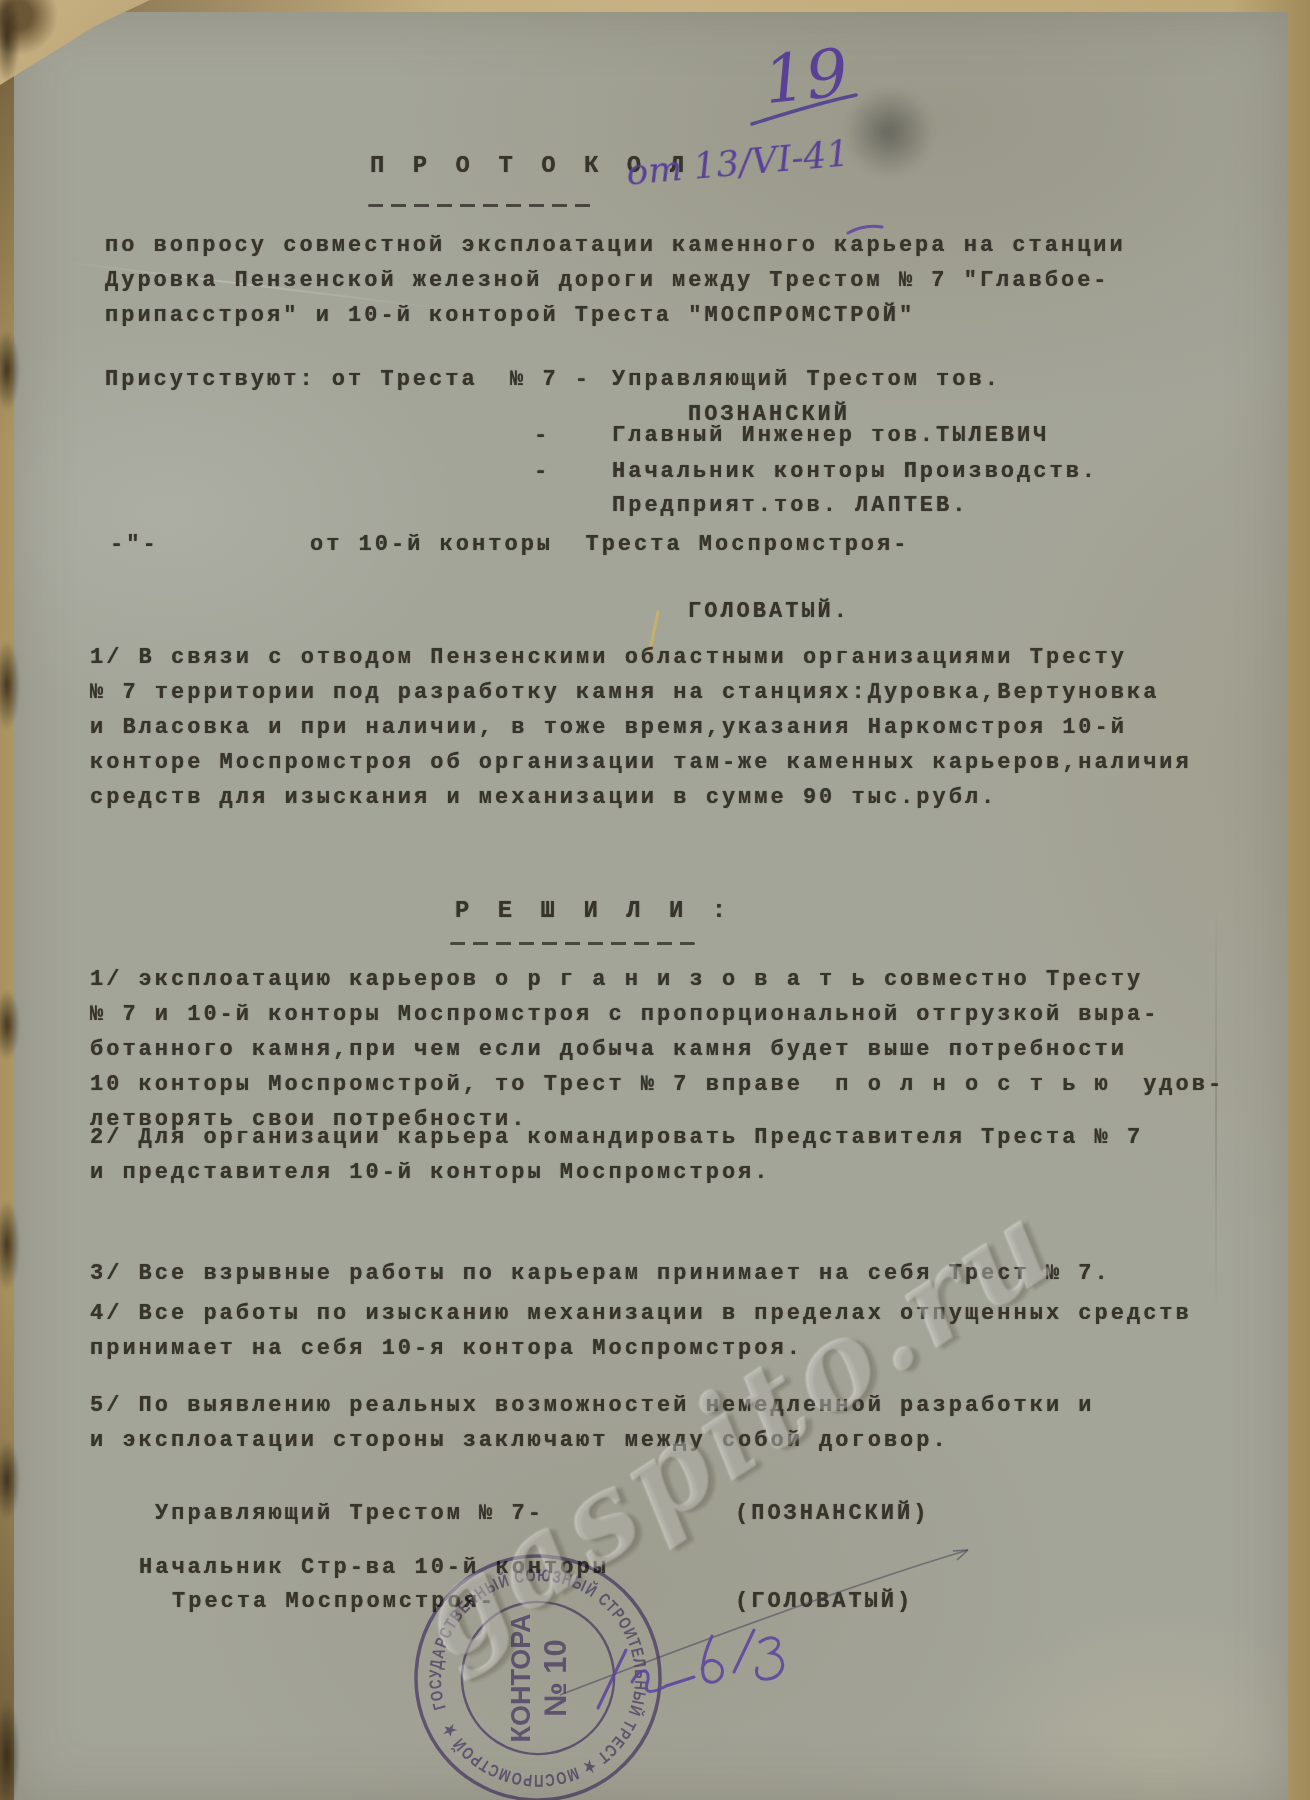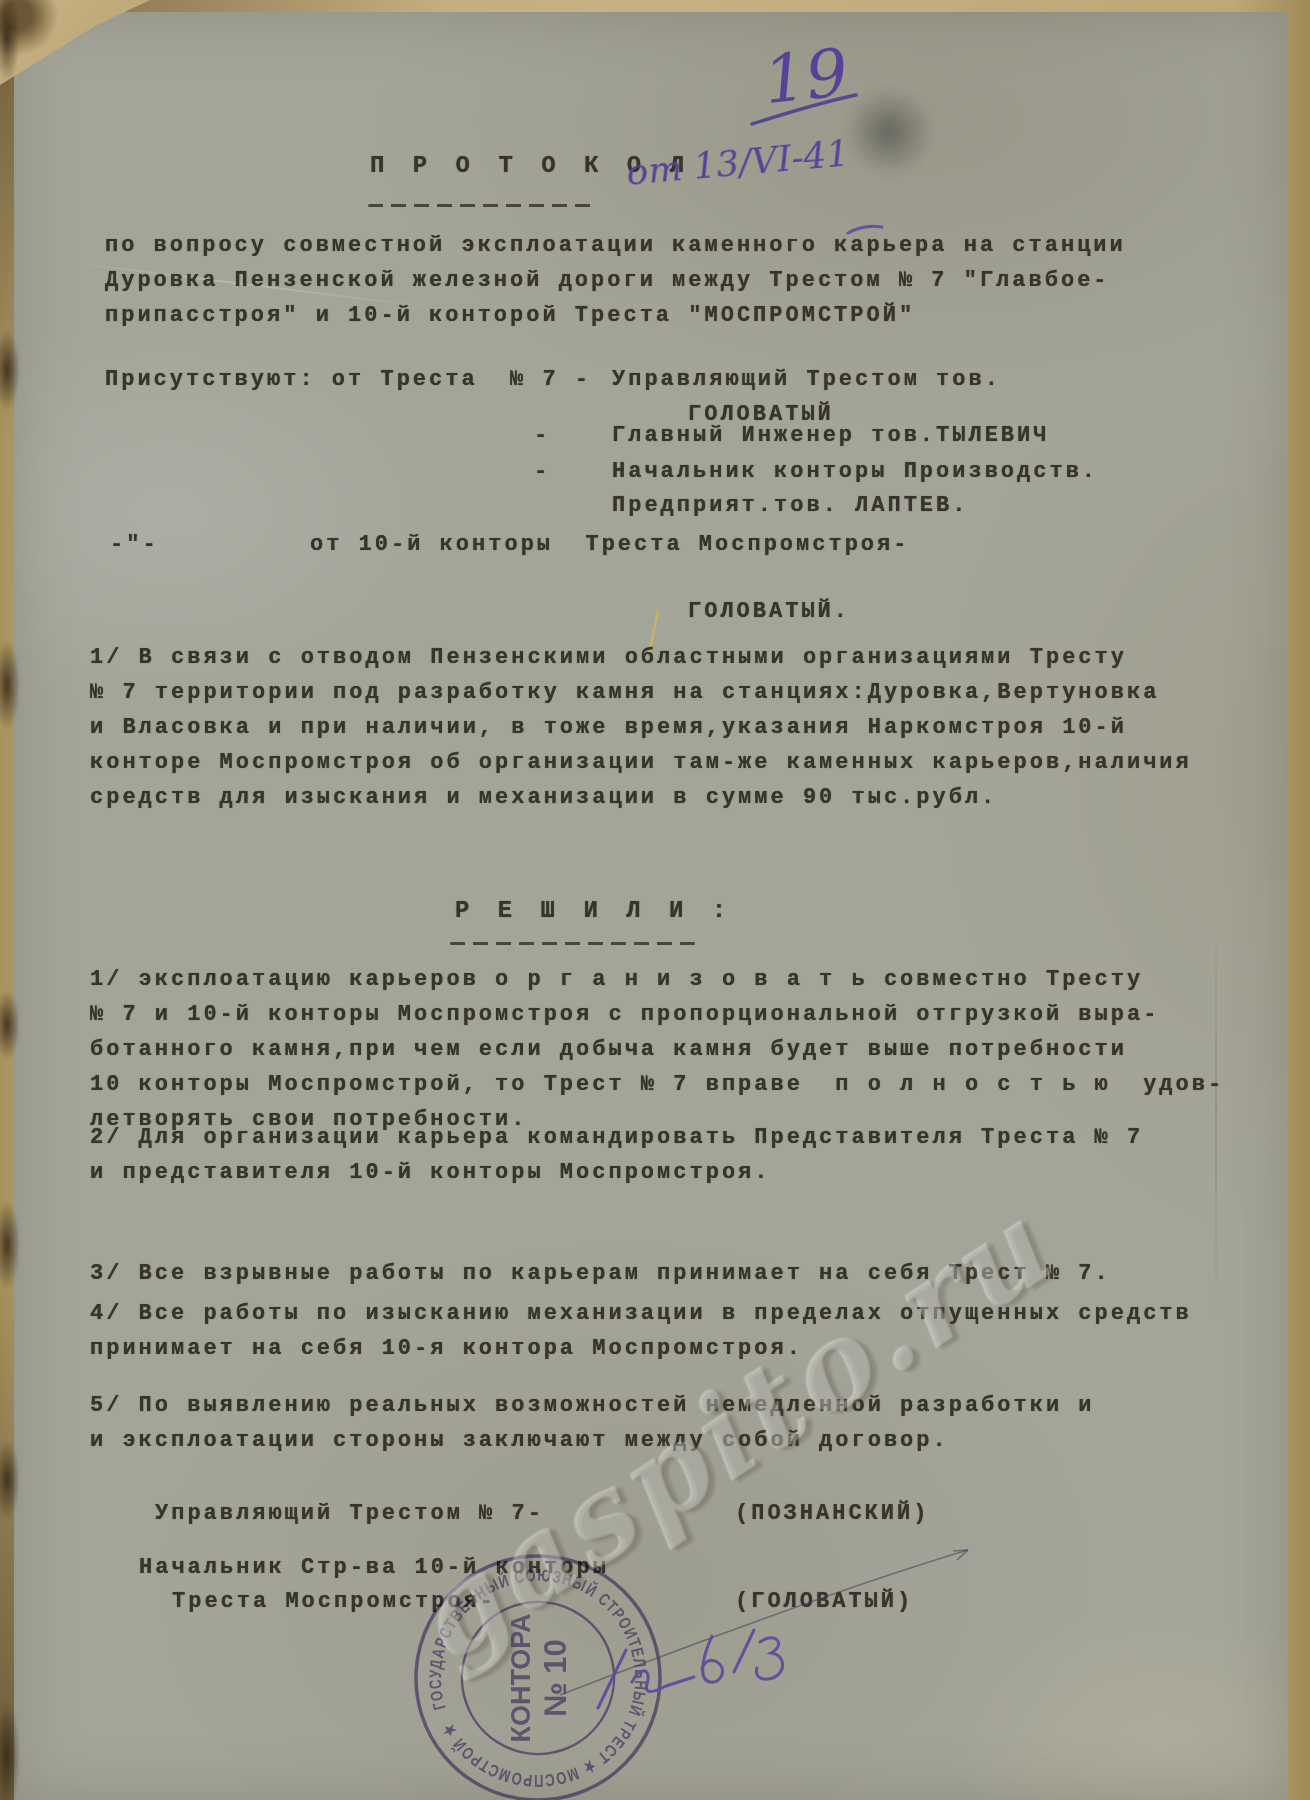--- a/index.html
+++ b/index.html
@@ -86,21 +86,21 @@
   <svg width="1310" height="1800" style="left:0;top:0">
     <path d="M848,233 q 16,-9 34,-6" stroke="#6a50a2" stroke-width="3" fill="none" stroke-linecap="round"></path>
   </svg>
 
   <div class="tw" style="left:105px;top:228px">по вопросу совместной эксплоатации каменного карьера на станции
 Дуровка Пензенской железной дороги между Трестом № 7 "Главбое-
 припасстроя" и 10-й конторой Треста "МОСПРОМСТРОЙ"</div>
 
   <div class="tw" style="left:105px;top:362px">Присутствуют: от Треста  № 7 -</div>
   <div class="tw" style="left:612px;top:362px">Управляющий Трестом тов.</div>
-  <div class="tw" style="left:688px;top:397px">ГОЛОВАТЫЙ</div>
+  <div class="tw" style="left:688px;top:397px">ПОЗНАНСКИЙ</div>
   <div class="tw" style="left:534px;top:418px">-</div>
   <div class="tw" style="left:612px;top:418px">Главный Инженер тов.ТЫЛЕВИЧ</div>
   <div class="tw" style="left:534px;top:454px">-</div>
   <div class="tw" style="left:612px;top:454px">Начальник конторы Производств.</div>
   <div class="tw" style="left:612px;top:488px">Предприят.тов. ЛАПТЕВ.</div>
   <div class="tw" style="left:110px;top:527px">-"-</div>
   <div class="tw" style="left:310px;top:527px">от 10-й конторы  Треста Моспромстроя-</div>
   <div class="tw" style="left:688px;top:594px">ГОЛОВАТЫЙ.</div>
 
   <div class="tw" style="left:90px;top:640px">1/ В связи с отводом Пензенскими областными организациями Тресту

